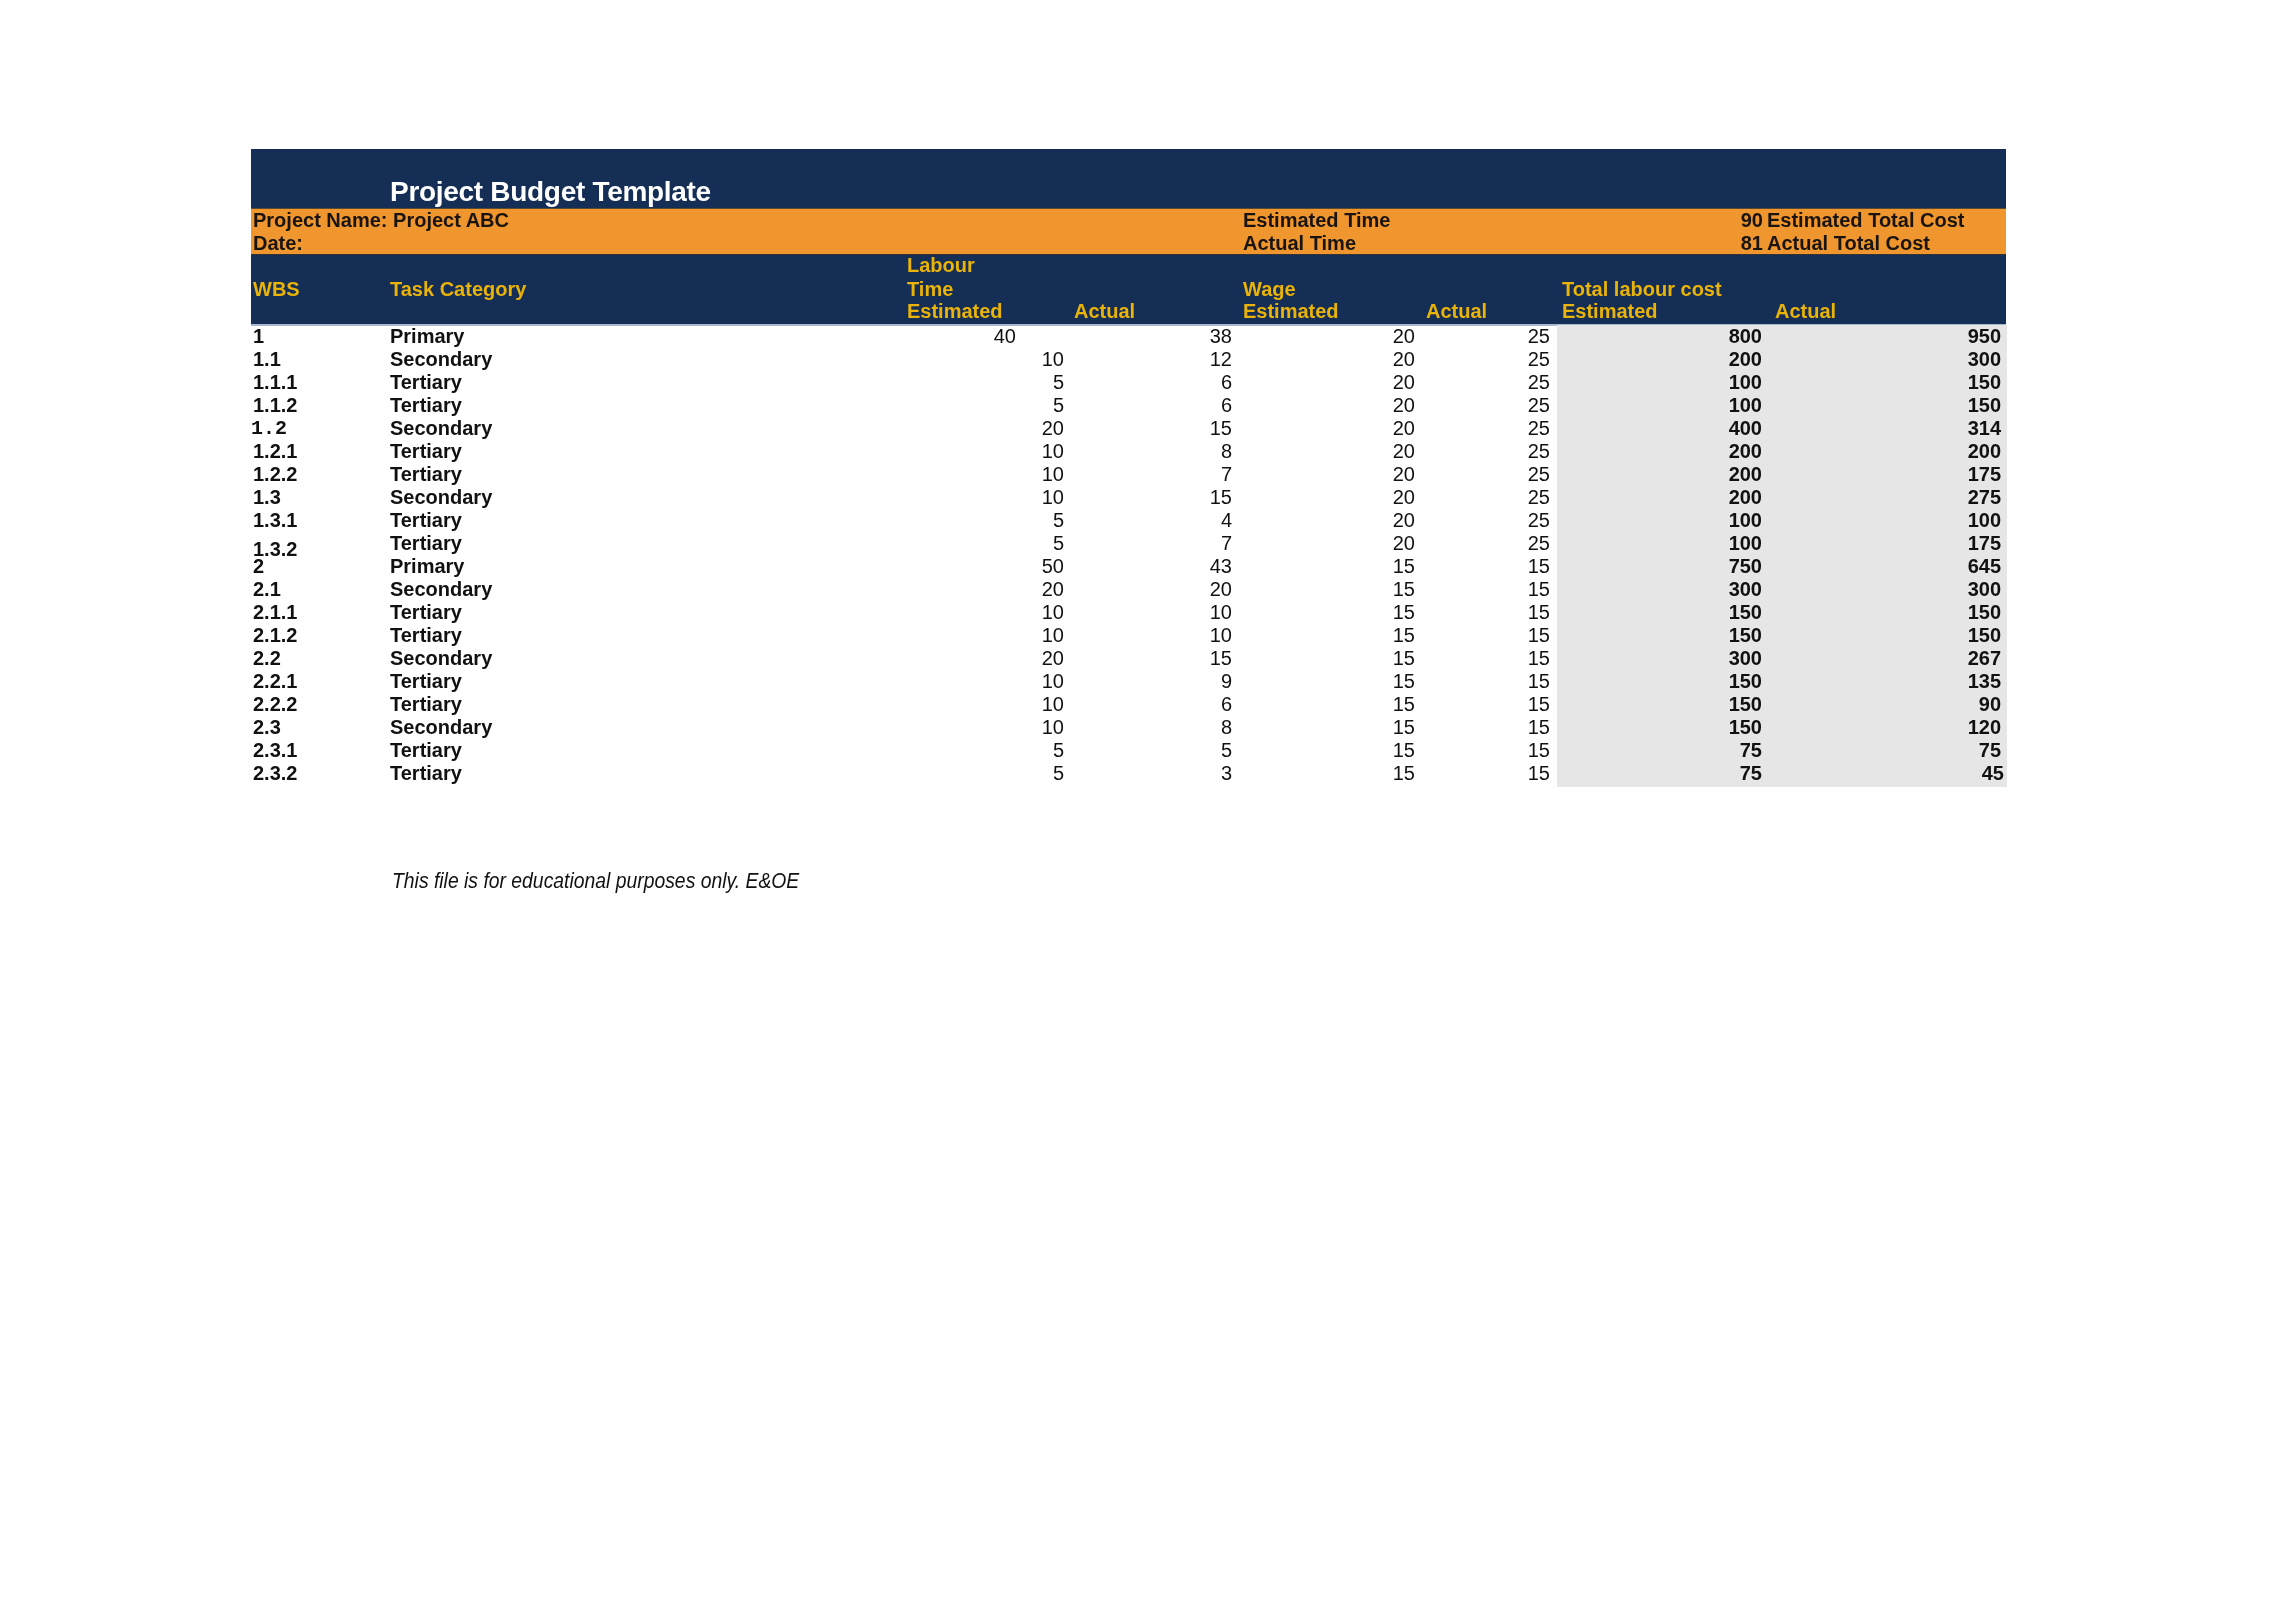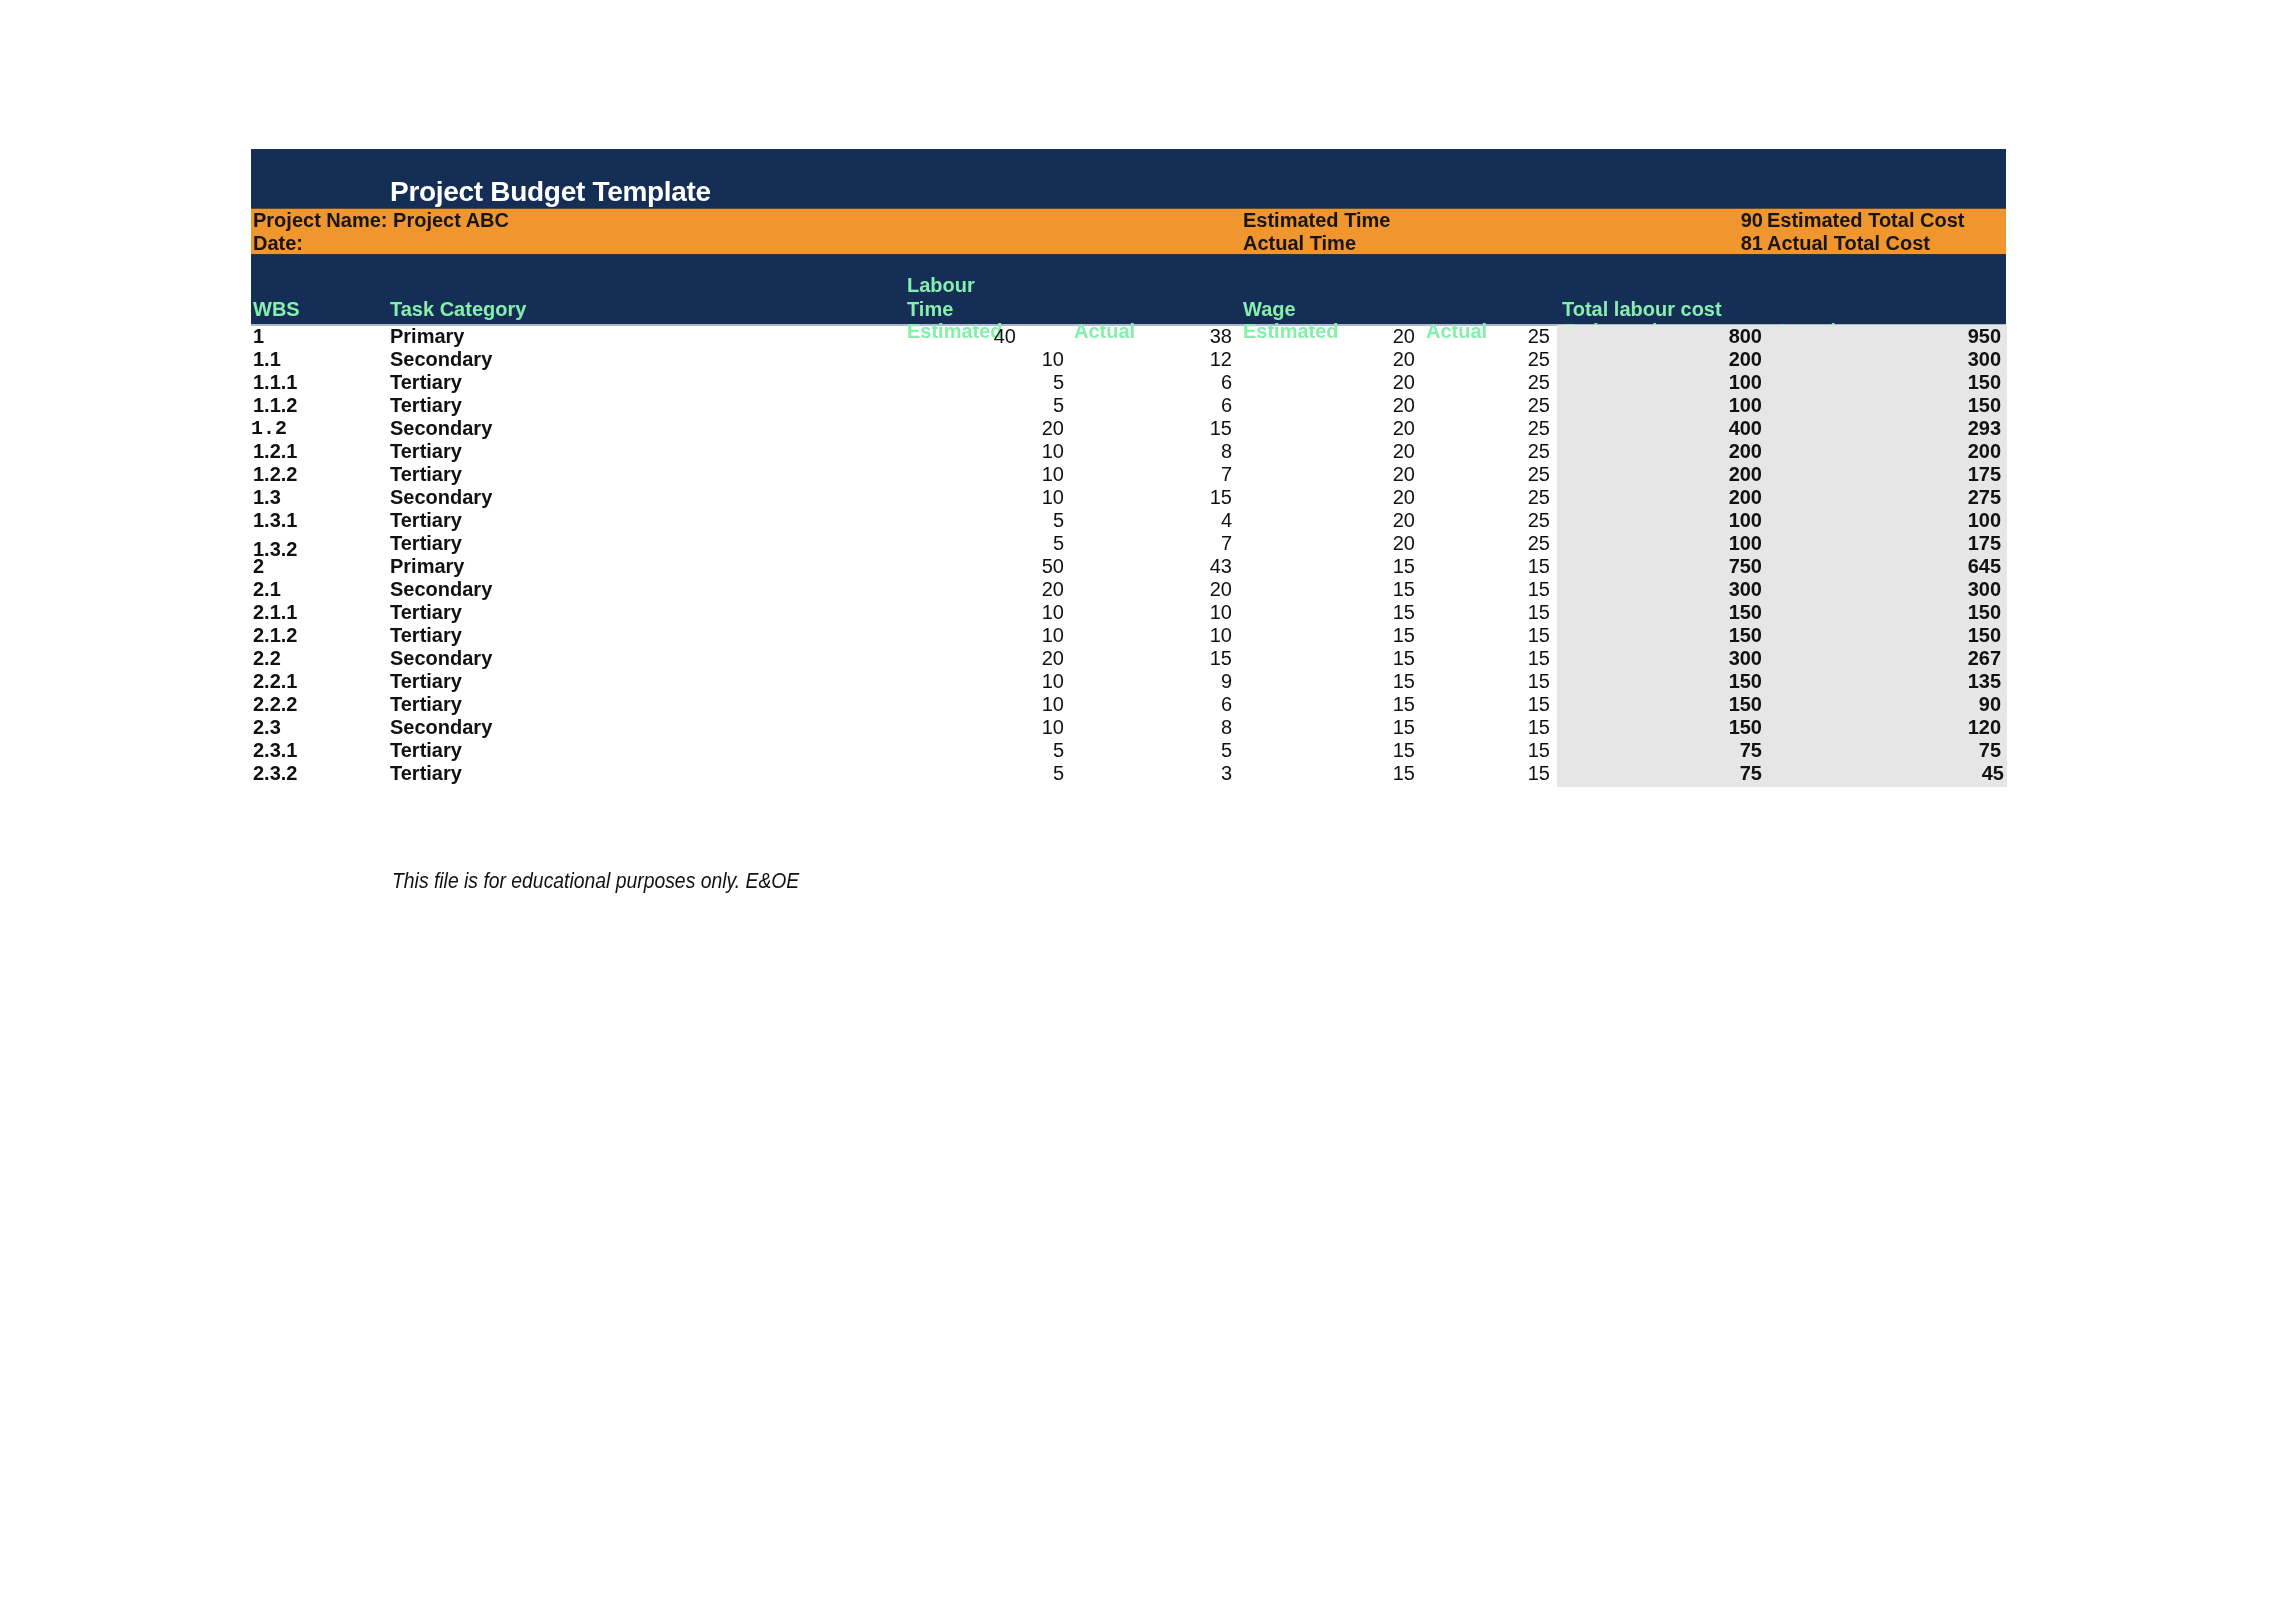--- a/index.html
+++ b/index.html
@@ -8,21 +8,21 @@
   .sheet { position:absolute; left:251px; top:149px; width:1755px; }
   .title-band { position:absolute; left:0; top:0; width:1755px; height:59px; background:#152e55; }
   .title { position:absolute; left:139px; top:27.4px; font-size:28px; font-weight:bold; color:#fff;
            letter-spacing:-0.3px; white-space:nowrap; }
   .info-band { position:absolute; left:0; top:59px; width:1755px; height:47px; background:#ef962e;
                border-top:1px solid #5a4a30; border-bottom:1px solid #333; box-sizing:border-box; }
   .info-text { position:absolute; font-size:20px; font-weight:bold; color:#1a1410; white-space:nowrap; line-height:22.5px; }
   .info-num { position:absolute; font-size:20px; font-weight:bold; color:#1a1410; text-align:right; width:59px; line-height:22.5px; }
   .head-band { position:absolute; left:0; top:106px; width:1755px; height:71px; background:#152e55;
                border-bottom:2px solid #a9b8cc; box-sizing:border-box; }
-  .hd { position:absolute; font-size:20px; font-weight:bold; color:#86efac; white-space:nowrap; line-height:23px;margin-top:20px; }
+  .hd { position:absolute; font-size:20px; font-weight:bold; color:#eab308; white-space:nowrap; line-height:23px; }
   .gray { position:absolute; left:1306px; top:176px; width:450px; height:462px; background:#e6e6e6; }
   .rows { position:absolute; left:0; top:176px; width:1755px; }
   .row { position:relative; height:23px; }
   .c { position:absolute; top:0; font-size:20px; line-height:23px; white-space:nowrap; }
   .b { font-weight:bold; }
   .r { text-align:right; }
   .footer { position:absolute; left:392px; top:868px; font-size:22.5px; font-style:italic; color:#111;
             transform:scaleX(0.86); transform-origin:left top; white-space:nowrap; }
 </style>
 </head>
@@ -103,21 +103,21 @@
     <span class="c r b" style="right:4.9px;">150</span>
   </div>
       <div class="row">
     <span class="c b" style="left:0;font-family:Liberation Mono, monospace;">1.2</span>
     <span class="c b" style="left:139px;">Secondary</span>
     <span class="c r" style="right:942px;">20</span>
     <span class="c r" style="right:774px;">15</span>
     <span class="c r" style="right:591px;">20</span>
     <span class="c r" style="right:456px;">25</span>
     <span class="c r b" style="right:244px;">400</span>
-    <span class="c r b" style="right:4.9px;">293</span>
+    <span class="c r b" style="right:4.9px;">314</span>
   </div>
       <div class="row">
     <span class="c b" style="left:2px;">1.2.1</span>
     <span class="c b" style="left:139px;">Tertiary</span>
     <span class="c r" style="right:942px;">10</span>
     <span class="c r" style="right:774px;">8</span>
     <span class="c r" style="right:591px;">20</span>
     <span class="c r" style="right:456px;">25</span>
     <span class="c r b" style="right:244px;">200</span>
     <span class="c r b" style="right:4.9px;">200</span>

